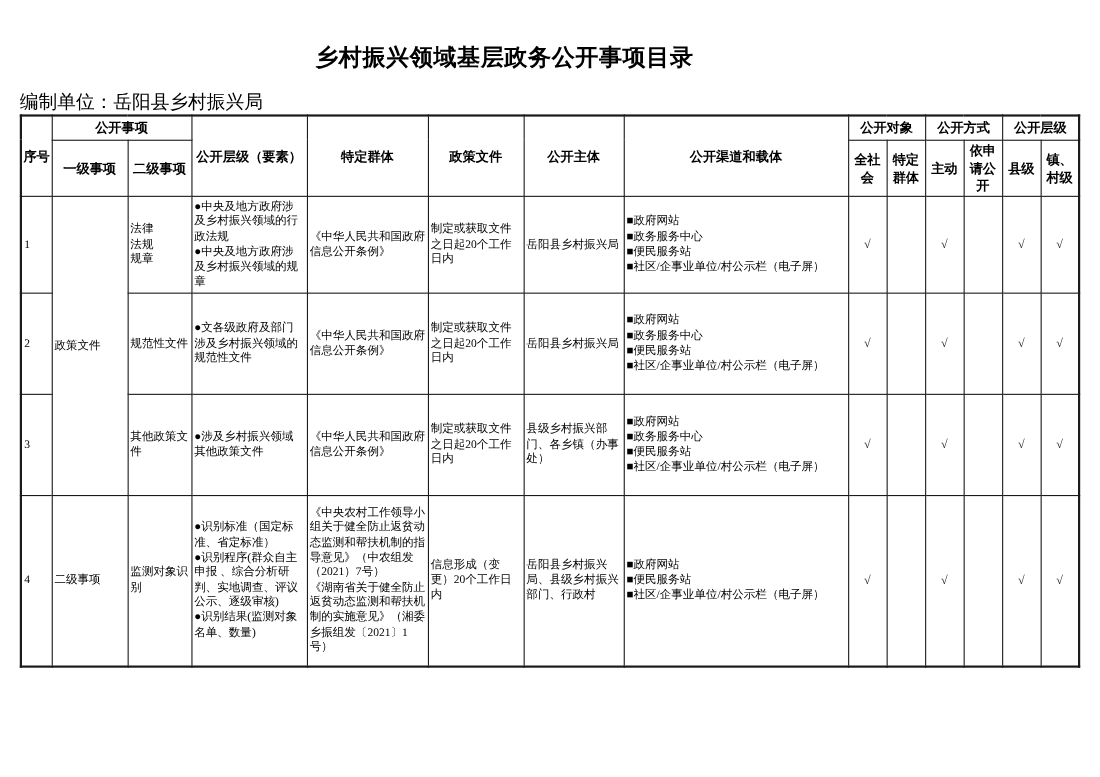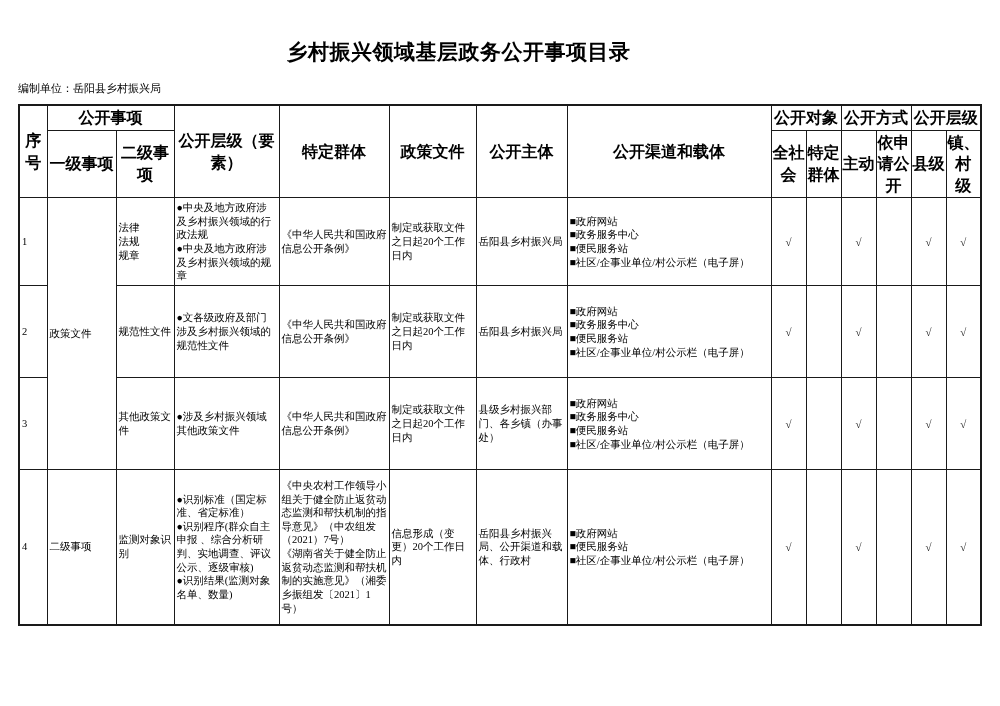--- a/index.html
+++ b/index.html
@@ -13,37 +13,37 @@
     position: absolute;
     top: 38px; left: 0; width: 917px;
     text-align: center;
     font-size: 21px;
     font-weight: bold;
     letter-spacing: 0.5px;
   }
   .prepared-by {
     position: absolute;
     top: 81px; left: 18px;
-    font-size: 11px;
+    font-size: 17px;
   }
   table.dir-table {
     position: absolute;
     top: 104px; left: 18px;
     width: 962px;
     border-collapse: collapse;
     table-layout: fixed;
     border: 2px solid #1a1a1a;
   }
   .dir-table th, .dir-table td {
     border: 1px solid #1a1a1a;
     vertical-align: middle;
     overflow: hidden;
   }
   .dir-table th {
-    font-size: 16px;
+    font-size: 12px;
     font-weight: bold;
     text-align: center;
     padding: 1px;
     white-space: pre-line;
     line-height: 1.35;
   }
   .dir-table td {
     font-size: 10.5px;
     padding: 1px 2px;
     line-height: 1.3;
@@ -170,21 +170,21 @@
     <tr class="r4">
       <td class="c">4</td>
       <td class="c">二级事项</td>
       <td class="c">监测对象识别</td>
       <td class="l">●识别标准（国定标准、省定标准）
 ●识别程序(群众自主申报 、综合分析研判、实地调查、评议公示、逐级审核)
 ●识别结果(监测对象名单、数量)</td>
       <td class="l">《中央农村工作领导小组关于健全防止返贫动态监测和帮扶机制的指导意见》（中农组发（2021）7号）
 《湖南省关于健全防止返贫动态监测和帮扶机制的实施意见》（湘委乡振组发〔2021〕1号）</td>
       <td class="l">信息形成（变更）20个工作日内</td>
-      <td class="c">岳阳县乡村振兴局、公开渠道和载体、行政村</td>
+      <td class="c">岳阳县乡村振兴局、县级乡村振兴部门、行政村</td>
       <td class="l">■政府网站
 ■便民服务站
 ■社区/企事业单位/村公示栏（电子屏）</td>
       <td class="chk">√</td>
       <td class="chk"></td>
       <td class="chk">√</td>
       <td class="chk"></td>
       <td class="chk">√</td>
       <td class="chk">√</td>
     </tr>

